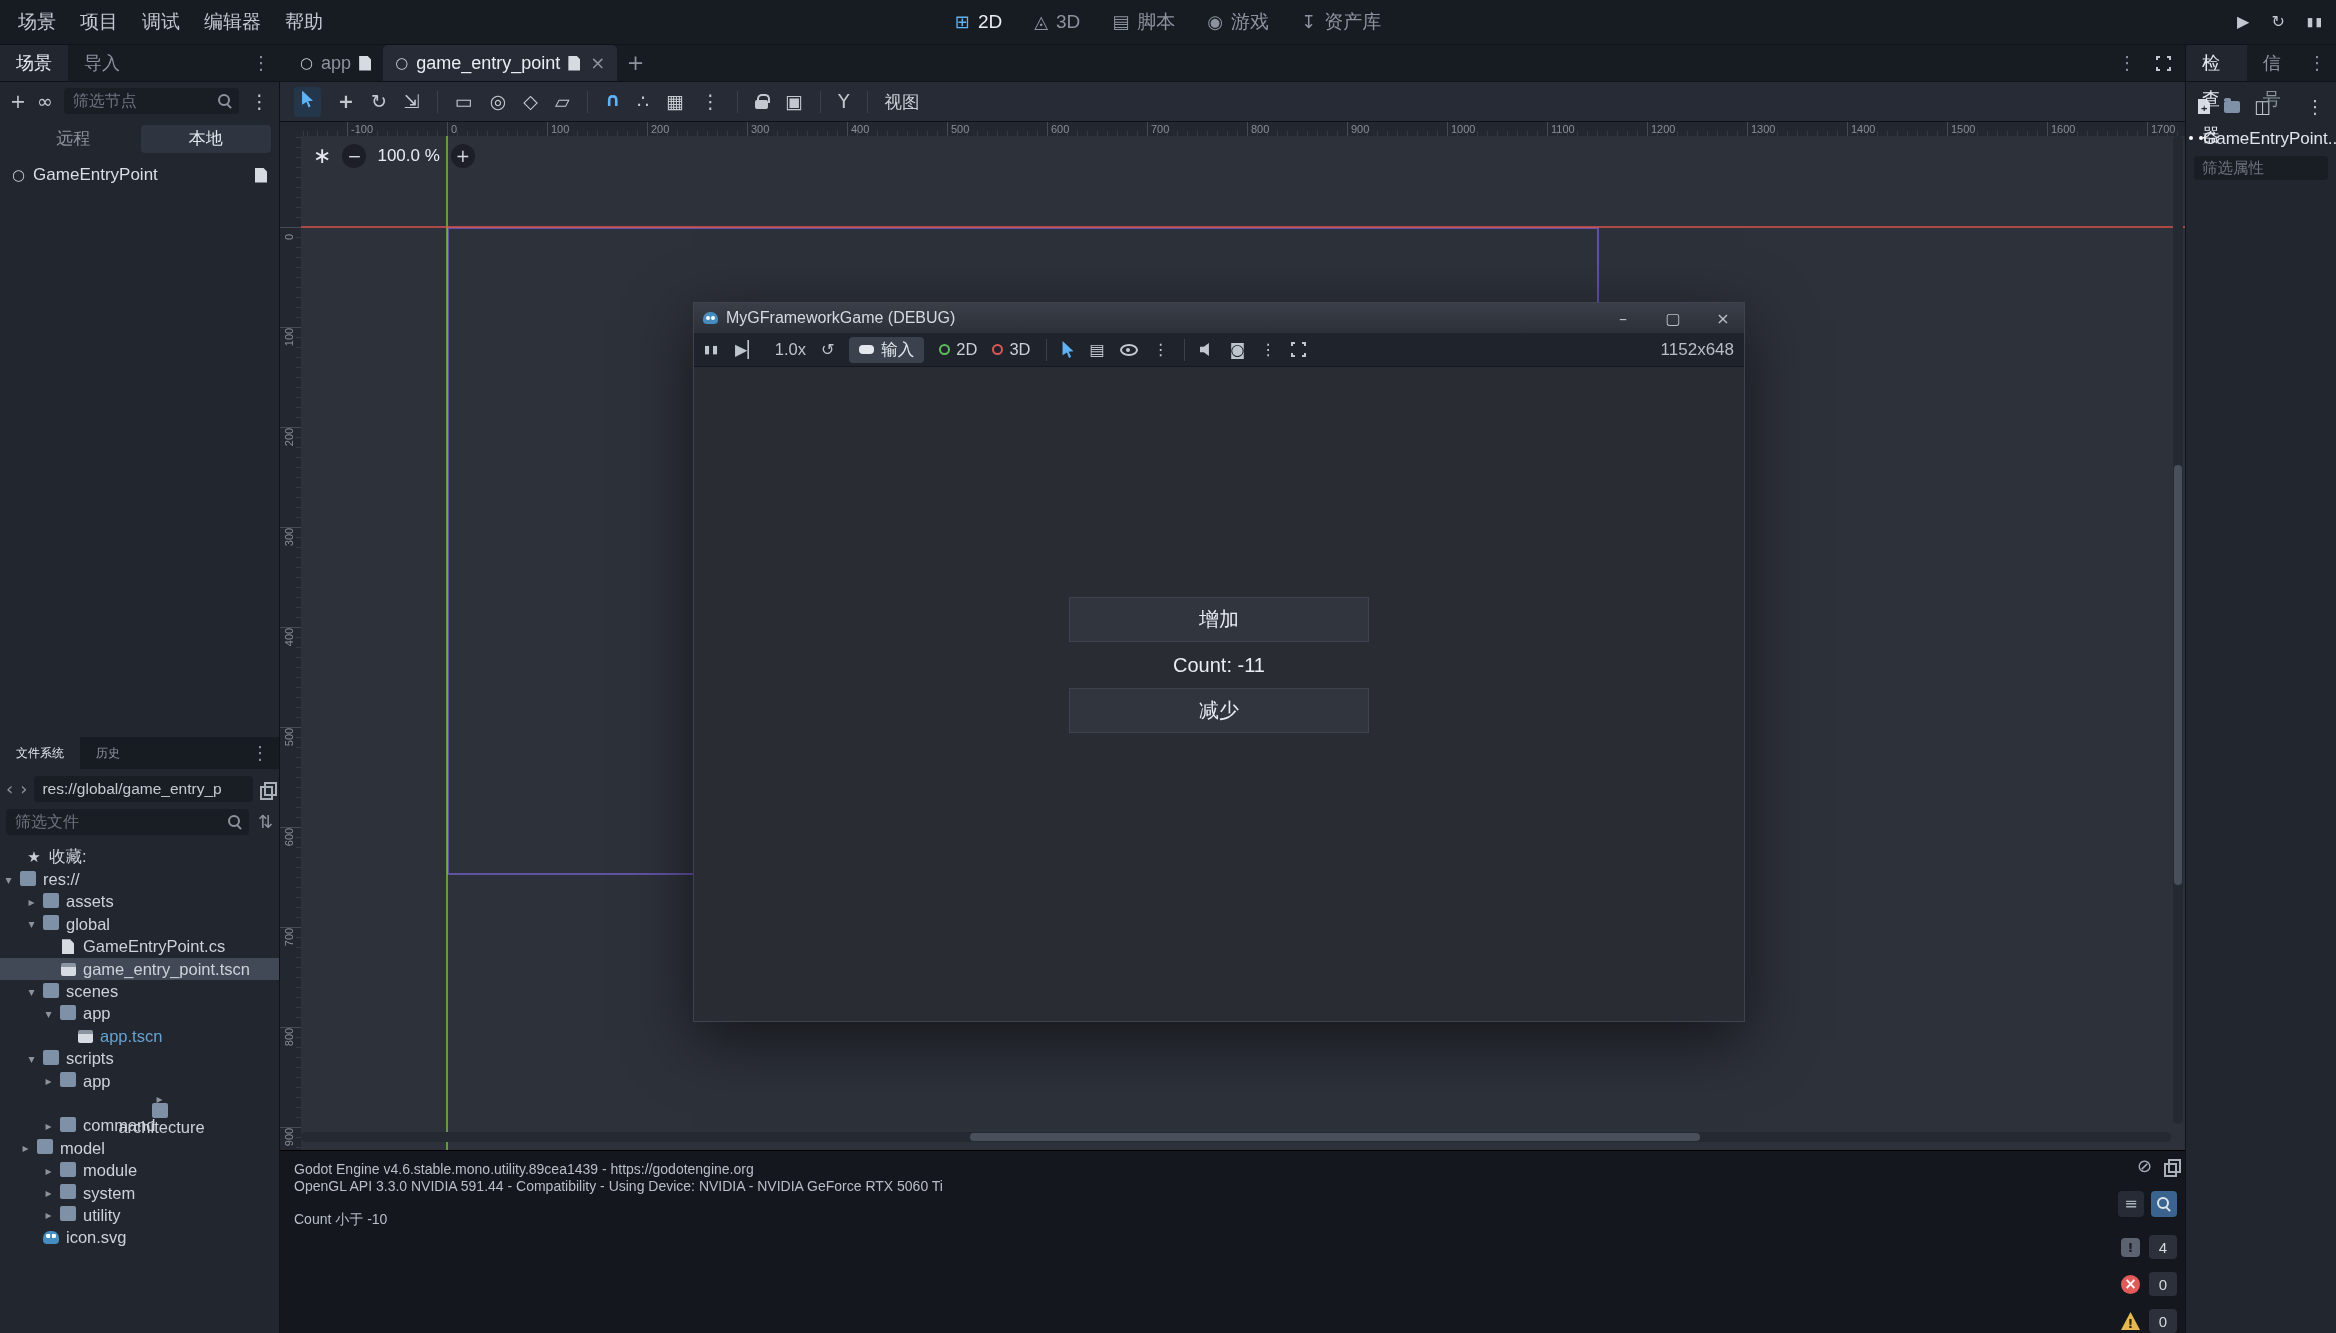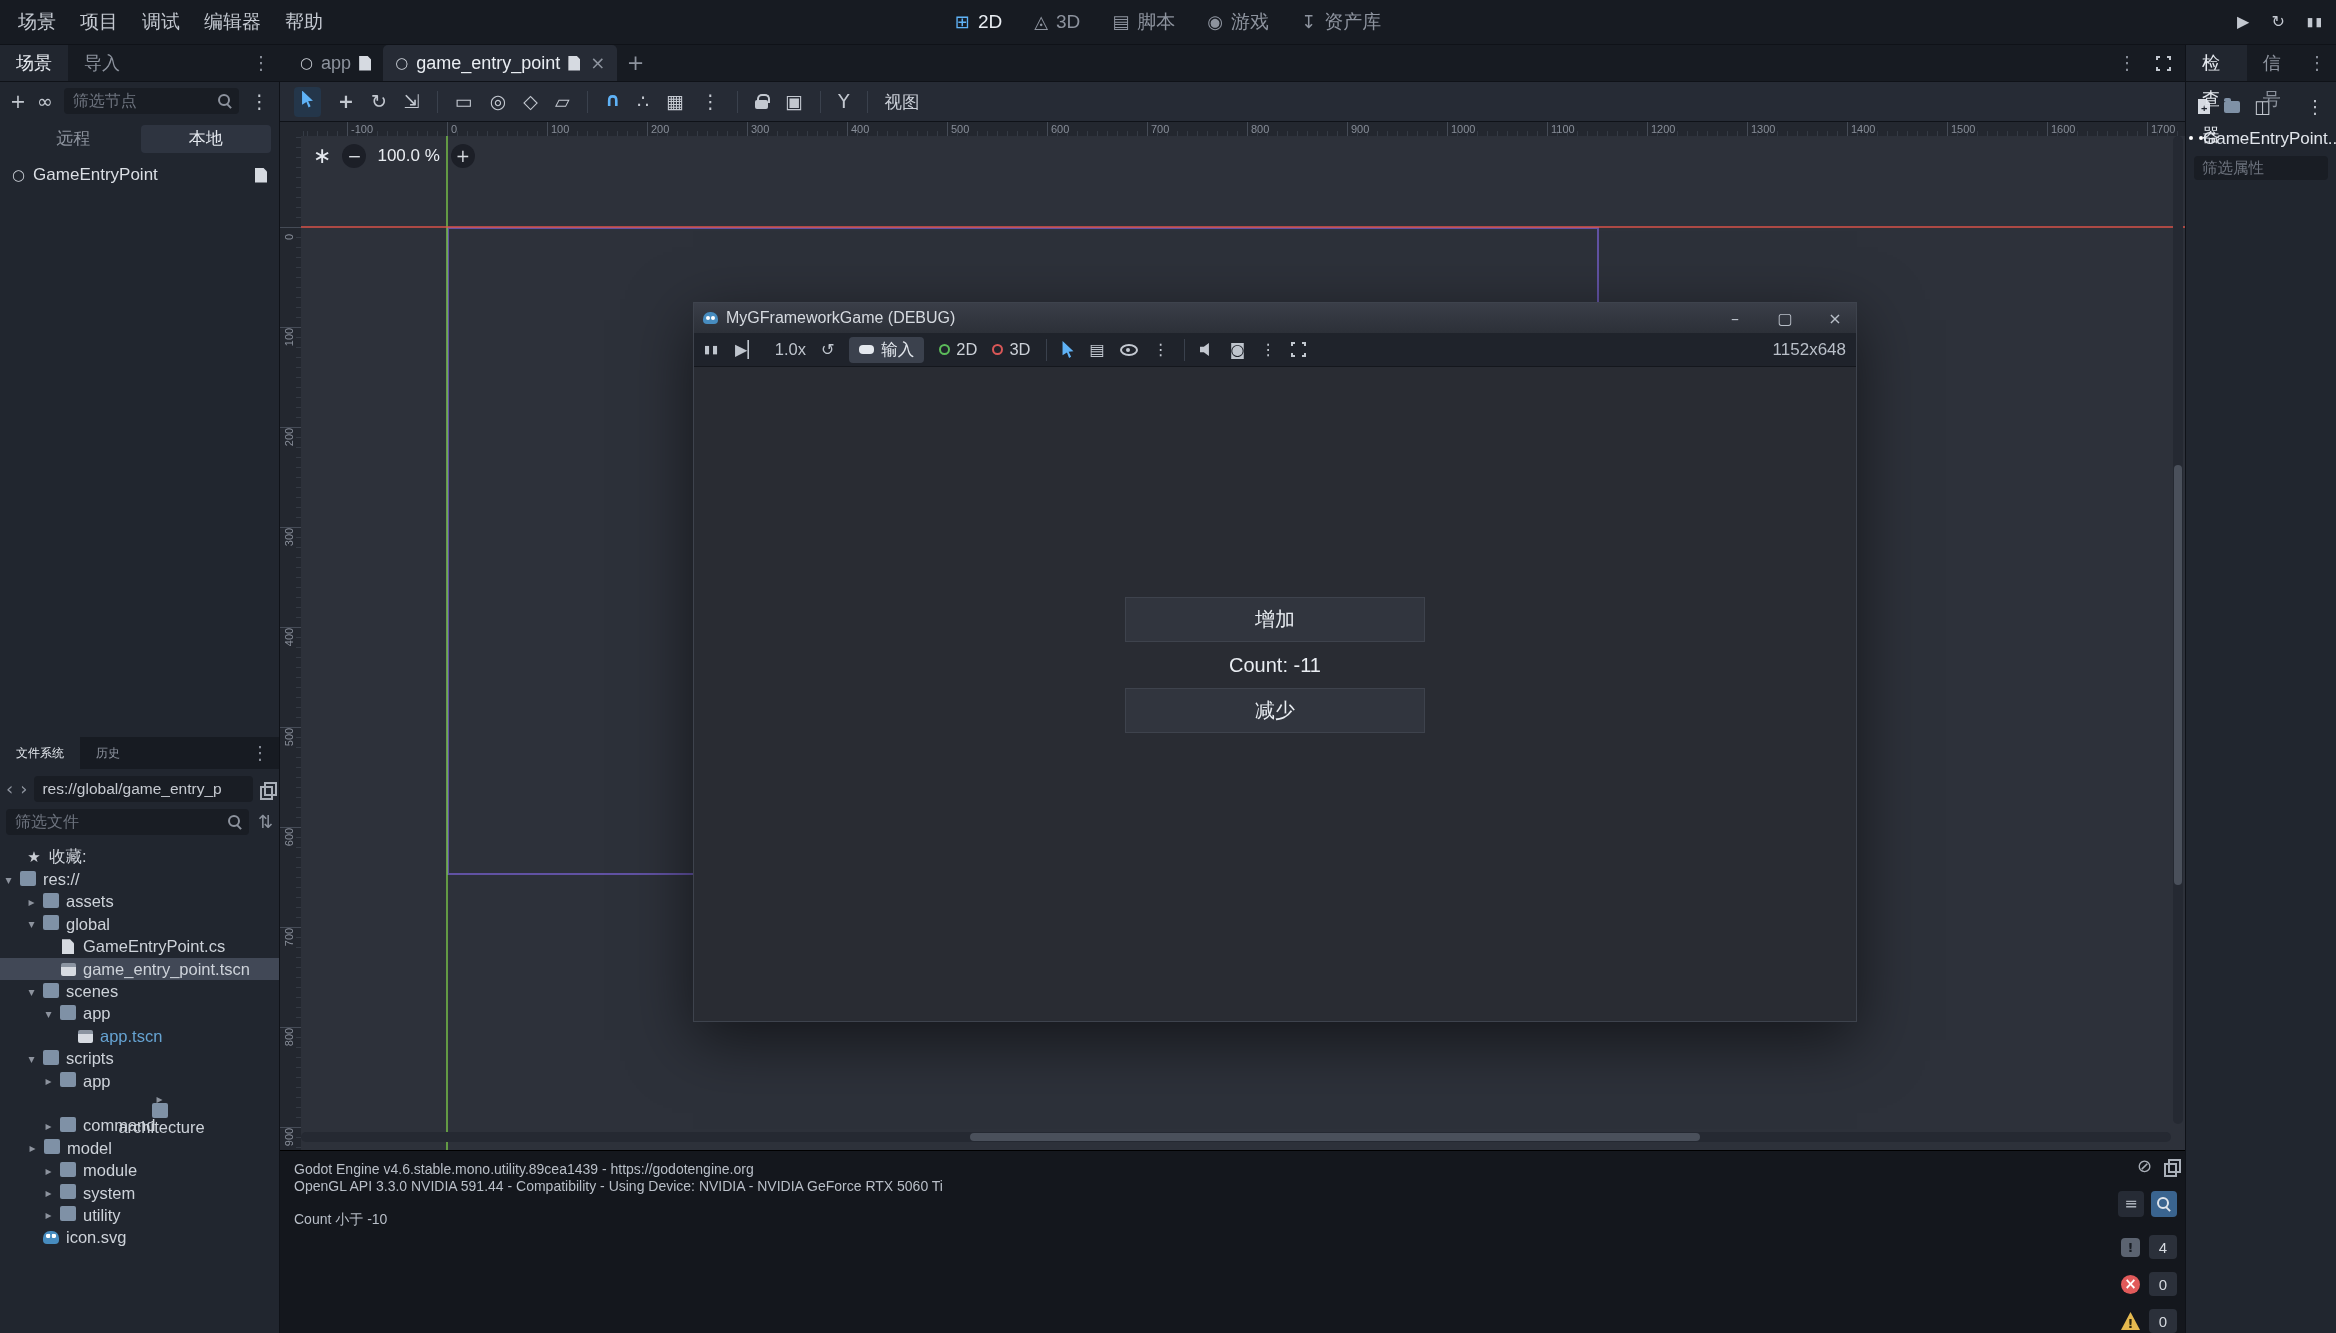--- a/index.html
+++ b/index.html
@@ -126,21 +126,21 @@
 #zoom-widget{position:absolute;left:12px;top:8px;display:flex;align-items:center;gap:11px;z-index:5;}
 #zoom-widget .gizmo{font-size:22px;color:#e4e8ee;}
 .zbtn{width:24px;height:24px;border-radius:12px;background:rgba(14,17,23,.55);color:#d6dae0;display:flex;align-items:center;justify-content:center;font-size:17px;font-family:"DejaVu Sans",sans-serif;}
 #zoom-label{font-size:17px;color:#e9edf2;}
 #v-scroll{position:absolute;right:2px;top:54px;bottom:26px;width:10px;background:#252932;border-radius:5px;}
 #v-scroll .thumb{position:absolute;left:1px;right:1px;top:329px;height:420px;background:#4a505b;border-radius:4px;}
 #h-scroll{position:absolute;left:21px;right:14px;bottom:8px;height:10px;background:#252932;border-radius:5px;}
 #h-scroll .thumb{position:absolute;top:1px;bottom:1px;left:669px;width:730px;background:#4a505b;border-radius:4px;}
 
 
-#gw{position:absolute;left:693px;top:302px;width:1164px;height:720px;background:var(--gw-bg);border:1px solid #3e434d;box-shadow:0 18px 60px rgba(0,0,0,.55);z-index:40;}
+#gw{position:absolute;left:693px;top:302px;width:1052px;height:720px;background:var(--gw-bg);border:1px solid #3e434d;box-shadow:0 18px 60px rgba(0,0,0,.55);z-index:40;}
 #gw-title{height:30px;background:linear-gradient(180deg,#3a3e48,#2c3038);display:flex;align-items:center;padding-left:9px;gap:8px;font-size:16px;color:#d6dae0;}
 #gw-title .ic-godot{width:15px;height:12px;}
 .wbtn{width:42px;height:100%;display:flex;align-items:center;justify-content:center;color:#b9bfc8;font-size:16px;font-family:"DejaVu Sans",sans-serif;}
 #gw-title .spacer{margin-left:auto;}
 #gw-toolbar{height:34px;background:var(--gw-tb);border-bottom:1px solid #14171d;display:flex;align-items:center;gap:15px;padding:0 10px;font-size:16.5px;color:#bfc5cd;}
 #gw-toolbar .g{font-size:16px;}
 .inp-btn{display:flex;align-items:center;gap:7px;background:#3b414d;border-radius:4px;padding:0 10px;height:26px;color:#e4e8ee;}
 .mode{display:flex;align-items:center;gap:6px;color:#ccd1d8;}
 #gw-resolution{margin-left:auto;color:#b9bfc8;font-size:17px;}
 #gw-content{position:relative;height:654px;display:flex;align-items:center;justify-content:center;}
@@ -386,21 +386,21 @@
         <span class="fico"></span>
         <span class="flabel">architecture</span>
       </div>
 
       <div class="fs-row" data-icon="folder" data-chevron="closed" style="padding-left: 40px;">
         <span class="chev"></span>
         <span class="fico"></span>
         <span class="flabel">command</span>
       </div>
 
-      <div class="fs-row" data-icon="folder" data-chevron="closed" style="padding-left: 24px;">
+      <div class="fs-row" data-icon="folder" data-chevron="closed" style="padding-left: 17px;">
         <span class="chev"></span>
         <span class="fico"></span>
         <span class="flabel">model</span>
       </div>
 
       <div class="fs-row" data-icon="folder" data-chevron="closed" style="padding-left: 40px;">
         <span class="chev"></span>
         <span class="fico"></span>
         <span class="flabel">module</span>
       </div>

